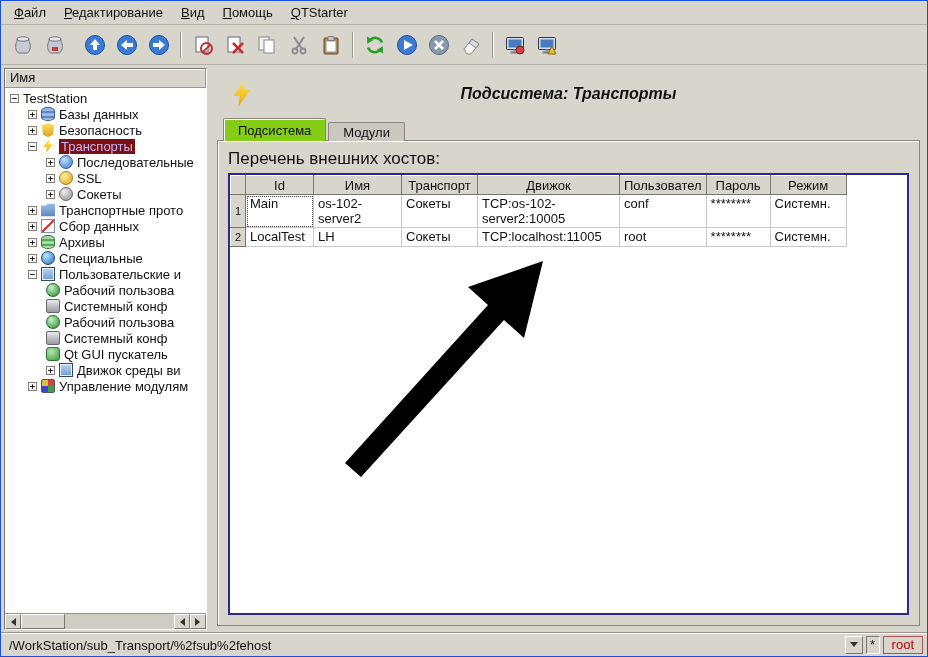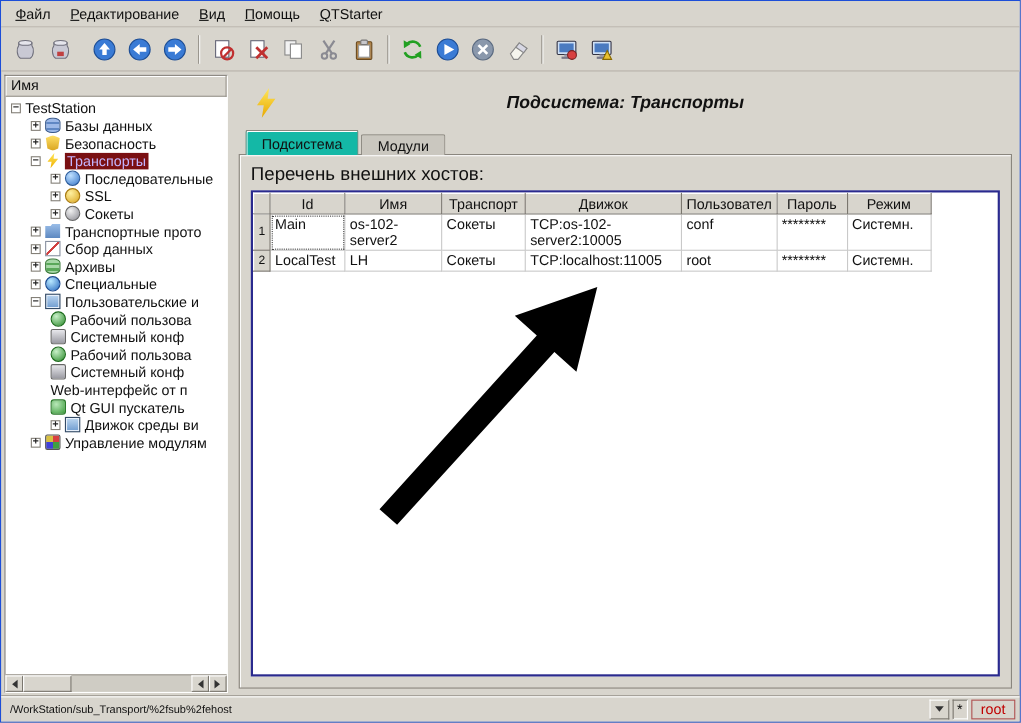--- a/index.html
+++ b/index.html
@@ -80,21 +80,21 @@
   .main-header { position:relative; height:48px; display:flex; align-items:center; justify-content:center; }
   .big-lightning { position:absolute; left:14px; top:10px; width:22px; height:27px;
                    background:linear-gradient(#ffe75c,#e8a800);
                    clip-path:polygon(62% 0,12% 58%,40% 58%,32% 100%,88% 36%,56% 36%);
                    filter:drop-shadow(1px 1px 0 #7a6000); }
   .page-title { font-size:16px; font-weight:bold; font-style:italic; }
 
   .tabs { display:flex; align-items:flex-end; height:23px; margin-left:6px; position:relative; z-index:2; }
   .tab { padding:2px 14px 2px 14px; height:19px; background:#cac7bf; border:1px solid #8a867e;
          border-bottom:none; border-radius:2px 2px 0 0; margin-right:2px; font-size:13px; }
-  .tab.active { background:#14b8a6; height:23px; padding-top:4px; box-shadow:inset 1px 1px 0 #fff; }
+  .tab.active { background:#84cc16; height:23px; padding-top:4px; box-shadow:inset 1px 1px 0 #fff; }
 
   .tab-frame { flex:1; border:1px solid #8a867e; box-shadow:inset 1px 1px 0 #fff;
                background:#d8d5cd; margin-top:-1px; padding:8px 10px 10px 10px;
                display:flex; flex-direction:column; min-height:0; }
   .hosts-label { margin-bottom:4px; font-size:17px; }
 
   .table-area { flex:1; background:#fff; border:2px solid #2a2a8e; position:relative; overflow:hidden; }
   table.hosts { border-collapse:collapse; font-size:13px; table-layout:fixed; }
   table.hosts th { background:#d8d5cd; font-weight:normal; padding:1px 4px; height:19px;
                    border:1px solid; border-color:#fff #7a766e #7a766e #fff; text-align:center;
@@ -102,21 +102,21 @@
   table.hosts td { border:1px solid #c9c9c9; padding:1px 4px; vertical-align:top; background:#fff;
                    overflow:hidden; }
   table.hosts th.rownum { font-size:11px; padding:1px 2px; }
   td.focus-cell { outline:1px dotted #444; outline-offset:-2px; }
 
   .annot { position:absolute; left:0; top:0; pointer-events:none; }
 
   
   .statusbar { height:23px; border-top:1px solid #fff; box-shadow:0 -1px 0 #9a968e;
                display:flex; align-items:center; padding:0 4px; gap:3px; background:#d8d5cd; }
-  .sb-path { flex:1; padding-left:4px; font-size:10px; }
+  .sb-path { flex:1; padding-left:4px; font-size:13px; }
   .sb-dd { width:18px; height:18px; background:#d8d5cd; border:1px solid; border-color:#fff #7a766e #7a766e #fff;
            display:flex; align-items:center; justify-content:center; }
   .sb-star { width:14px; height:18px; border:1px solid; border-color:#7a766e #fff #fff #7a766e;
              text-align:center; line-height:16px; background:#d8d5cd; }
   .sb-user { height:18px; border:1px solid #b05050; background:#d8d5cd; color:#c00000;
              padding:0 8px; line-height:16px; }
 </style>
 </head>
 <body>
 
@@ -321,23 +321,20 @@
           <span class="ti ti-config"></span>
           <span class="tlabel">Системный конф</span>
         </div>
         <div class="trow l2">
           <span class="ti ti-globe-green"></span>
           <span class="tlabel">Рабочий пользова</span>
         </div>
         <div class="trow l2">
           <span class="ti ti-config"></span>
           <span class="tlabel">Системный конф</span>
-        </div>
-        <div class="trow l2">
-          <span class="tlabel">Web-интерфейс от п</span>
         </div>
         <div class="trow l2">
           <span class="ti ti-qt"></span>
           <span class="tlabel">Qt GUI пускатель</span>
         </div>
         <div class="trow l2">
           <span class="exp">+</span>
           <span class="ti ti-monitor"></span>
           <span class="tlabel">Движок среды ви</span>
         </div>

